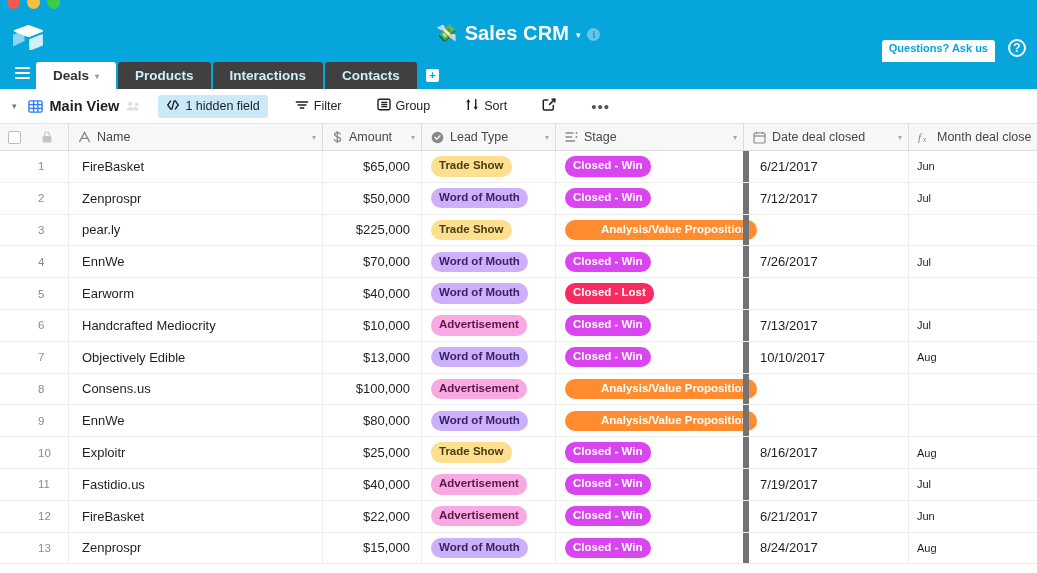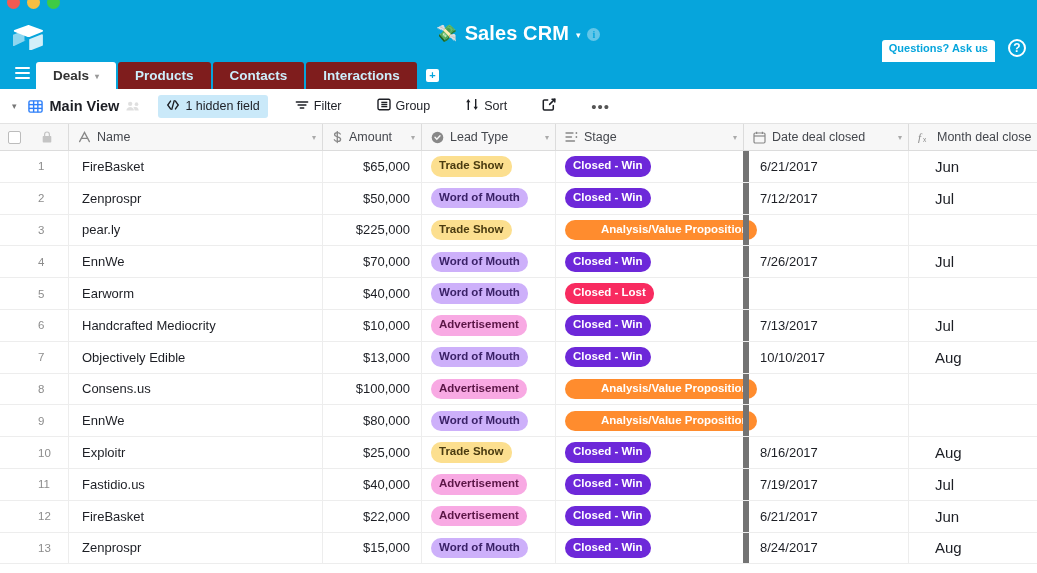--- a/index.html
+++ b/index.html
@@ -73,21 +73,21 @@
   #hamburger {
     width: 28px; height: 27px;
     display: flex; flex-direction: column; justify-content: center;
     align-items: center; gap: 3px; padding-bottom: 6px;
   }
   #hamburger span { display: block; width: 15px; height: 2px; background: #fff; border-radius: 1px; }
   .tab {
     height: 27px; padding: 0 17px;
     display: flex; align-items: center; gap: 6px;
     font-size: 13.5px; font-weight: bold;
-    color: #cdeefb; background: #7f1d1d;
+    color: #cdeefb; background: #404040;
     border-radius: 3px 3px 0 0;
     margin-right: 2px;
   }
   .tab.active { background: #fff; color: #333; }
   .tab .tcaret { font-size: 8px; color: #999; margin-top: 2px; }
   #addtab {
     width: 13px; height: 13px; margin-left: 7px; margin-bottom: 7px;
     background: #fff; border-radius: 2px; color: #06a5dc;
     font-size: 11px; font-weight: bold; line-height: 12px; text-align: center;
   }
@@ -126,21 +126,21 @@
   .c-name  { width: 254px; flex: 0 0 254px; padding-left: 13px; font-size: 13px; color: #1d1f25;
              border-left: 1px solid #ededed; height: 100%; display: flex; align-items: center; }
   .c-amt   { width: 99px; flex: 0 0 99px; padding-right: 11px; font-size: 13px; color: #1d1f25;
              justify-content: flex-end; border-left: 1px solid #ededed; height: 100%; display: flex; align-items: center; }
   .c-lead  { width: 134px; flex: 0 0 134px; padding-left: 9px;
              border-left: 1px solid #ededed; height: 100%; display: flex; align-items: center; }
   .c-stage { width: 188px; flex: 0 0 188px; padding-left: 9px;
              border-left: 1px solid #ededed; height: 100%; display: flex; align-items: center; }
   .c-date  { width: 165px; flex: 0 0 165px; padding-left: 11px; font-size: 13px; color: #1d1f25;
              border-left: 6px solid #737373; height: 100%; display: flex; align-items: center; }
-  .c-month { width: 129px; flex: 0 0 129px; padding-left: 26px; font-size: 15px; color: #1d1f25;
+  .c-month { width: 129px; flex: 0 0 129px; padding-left: 8px; font-size: 11px; color: #1d1f25;
              border-left: 1px solid #ededed; height: 100%; display: flex; align-items: center; }
 
   #headrow .c-name, #headrow .c-amt, #headrow .c-lead,
   #headrow .c-stage, #headrow .c-date, #headrow .c-month {
     border-left: 1px solid #dcdcdc;
     font-size: 12.5px; color: #44474d; justify-content: flex-start;
     padding-left: 9px; padding-right: 6px;
     position: relative;
   }
   #headrow .hcell-in { display: flex; align-items: center; gap: 6px; width: 100%; }
@@ -153,21 +153,21 @@
   }
 
   .pill {
     display: inline-block; border-radius: 10px;
     font-size: 11.5px; font-weight: bold; line-height: 1;
     padding: 4px 8px 5px; white-space: nowrap;
   }
   .pill-trade { background: #fcdf8f; color: #4a3b10; }
   .pill-wom   { background: #cdb0fa; color: #3a2167; }
   .pill-ad    { background: #f8a9e3; color: #5b1646; }
-  .pill-win   { background: #6d28d9; color: #fff; }
+  .pill-win   { background: #d946ef; color: #fff; }
   .pill-lost  { background: #f82b60; color: #fff; }
   .pill-anal  { background: #ff8c2e; color: #fff; padding-left: 36px; }
 
   .head-ico { display: flex; align-items: center; color: #888; }
 </style>
 </head>
 <body>
 
 <div id="app">
 
@@ -204,24 +204,24 @@
         <span></span>
     </div>
     <div class="tab active">
       <span>Deals</span>
       <span class="tcaret">▾</span>
     </div>
     <div class="tab">
       <span>Products</span>
     </div>
     <div class="tab">
+      <span>Interactions</span>
+    </div>
+    <div class="tab">
       <span>Contacts</span>
-    </div>
-    <div class="tab">
-      <span>Interactions</span>
     </div>
     <div id="addtab">+</div>
   </div>
 
   <div id="toolbar">
     <span class="tb-caret">▾</span>
     <span class="grid-ico">
       <svg width="15" height="15" viewBox="0 0 16 16" fill="none" stroke="#2d7ff9" stroke-width="1.5">
         <rect x="1" y="2" width="14" height="12" rx="1.5"></rect>
         <line x1="1" y1="6" x2="15" y2="6"></line>

